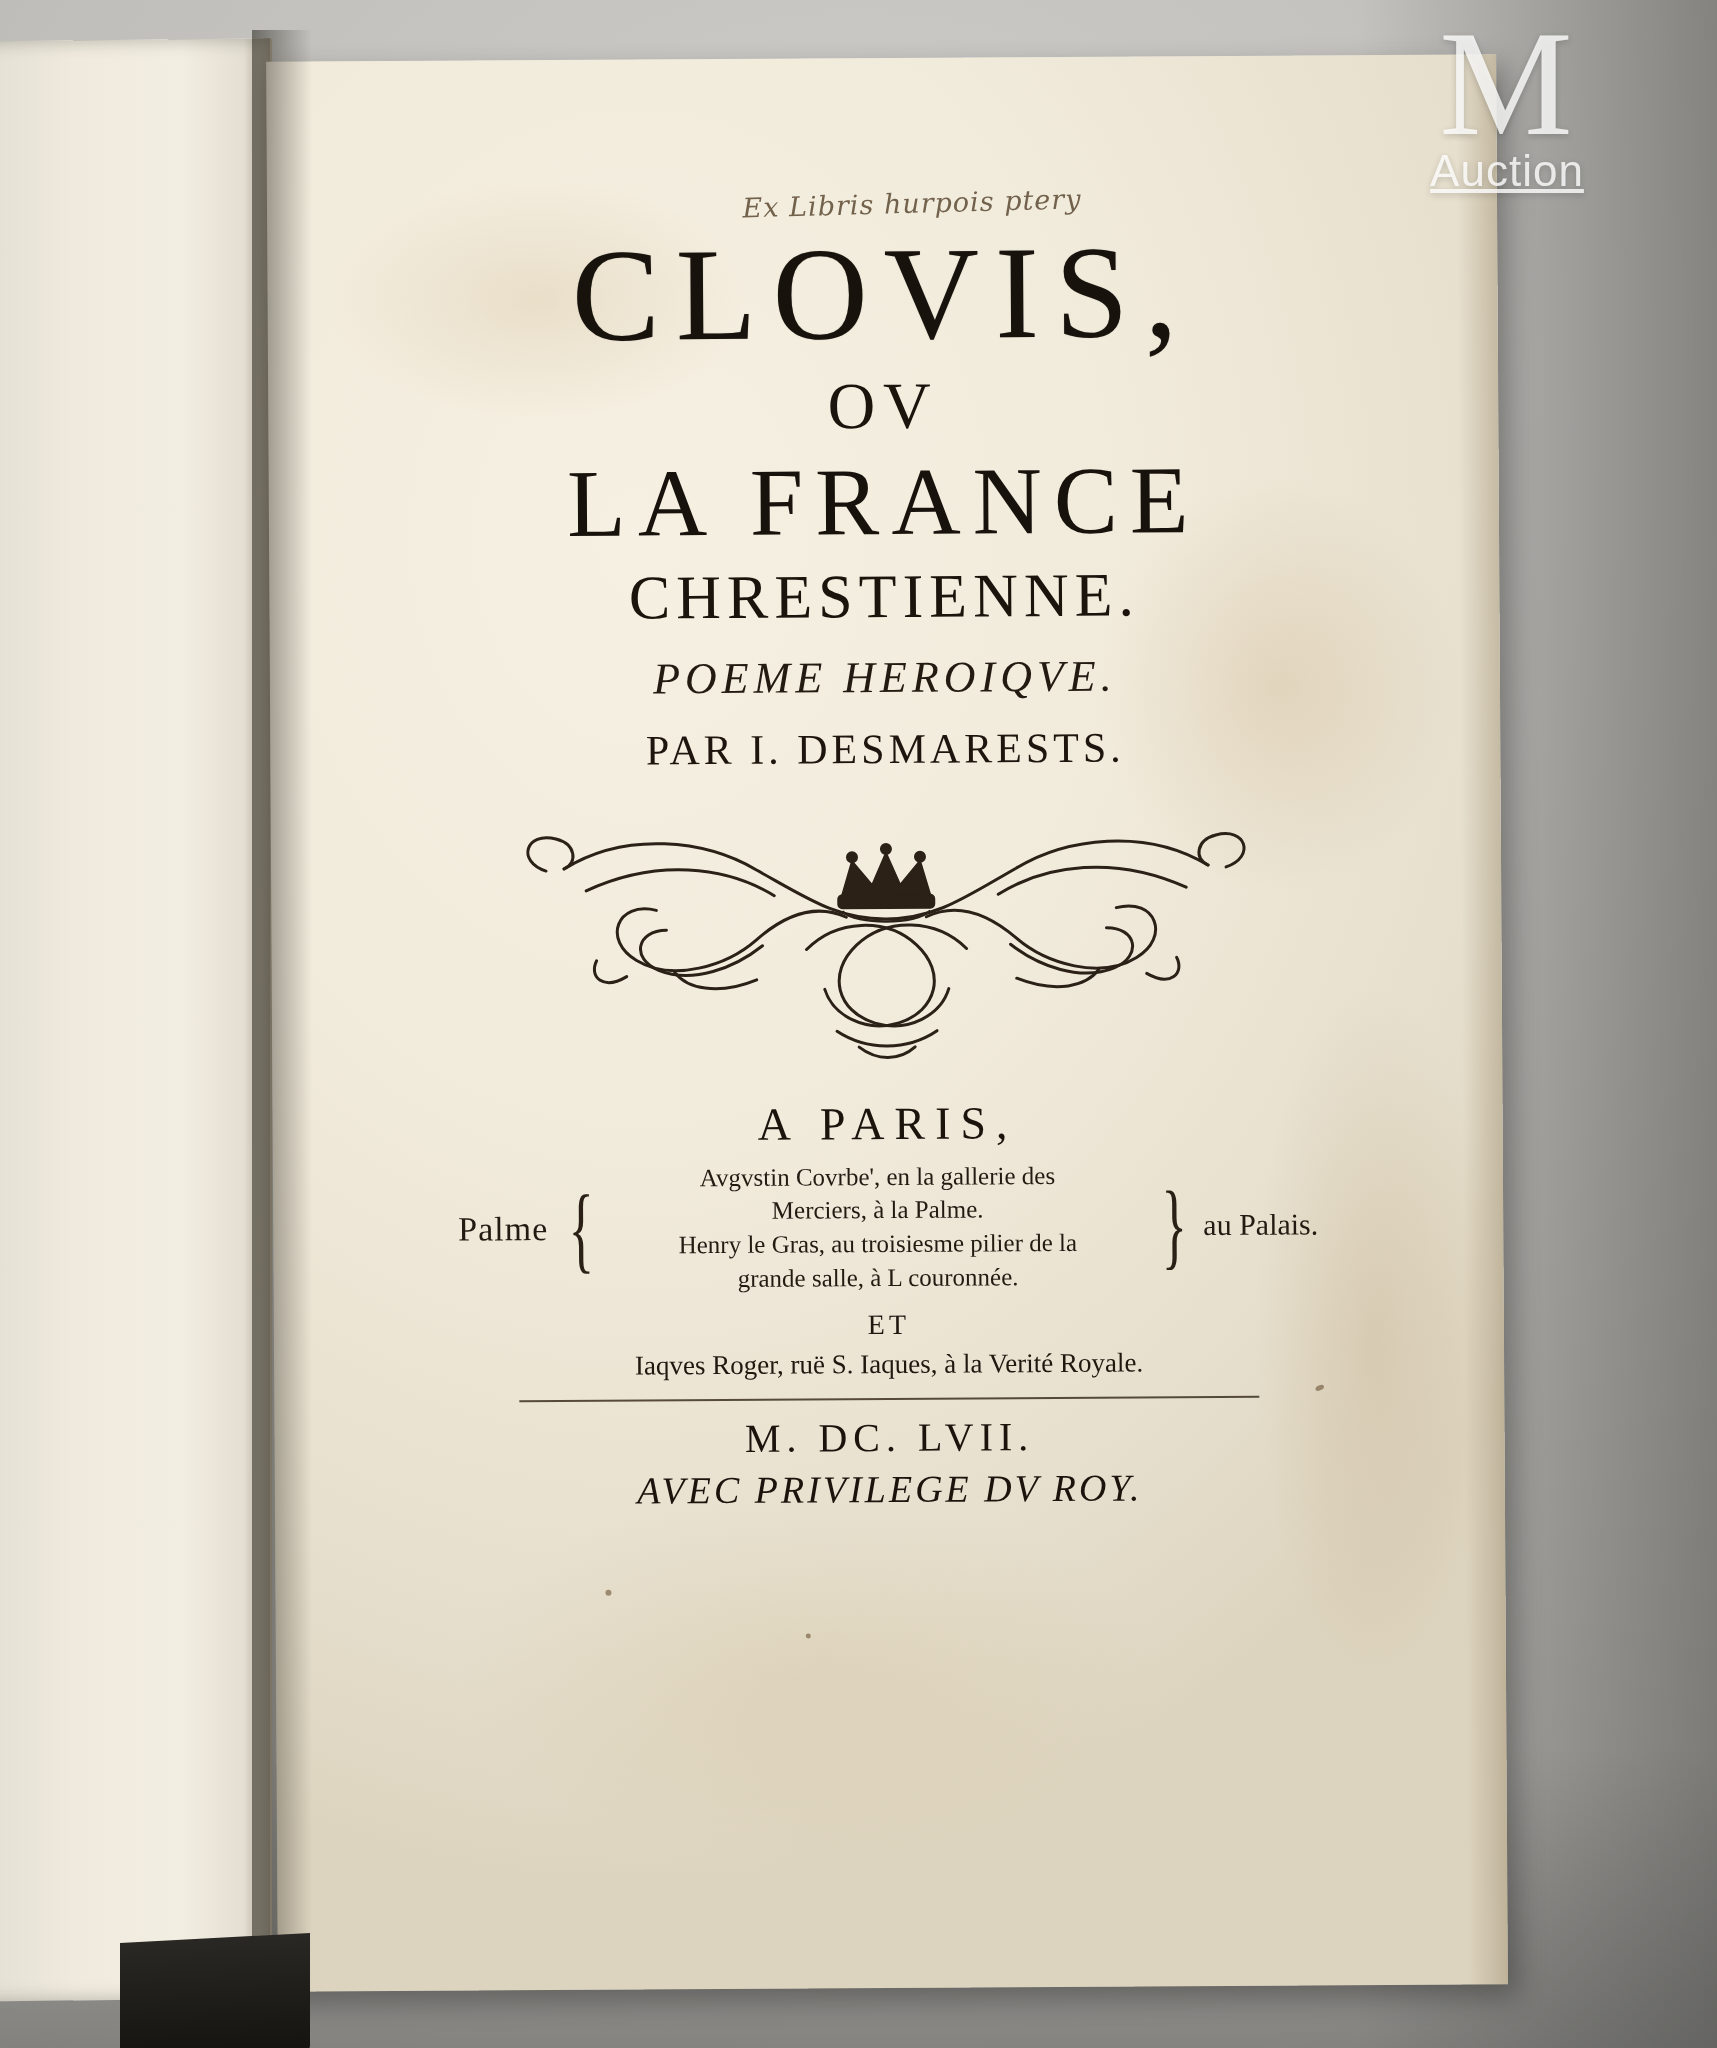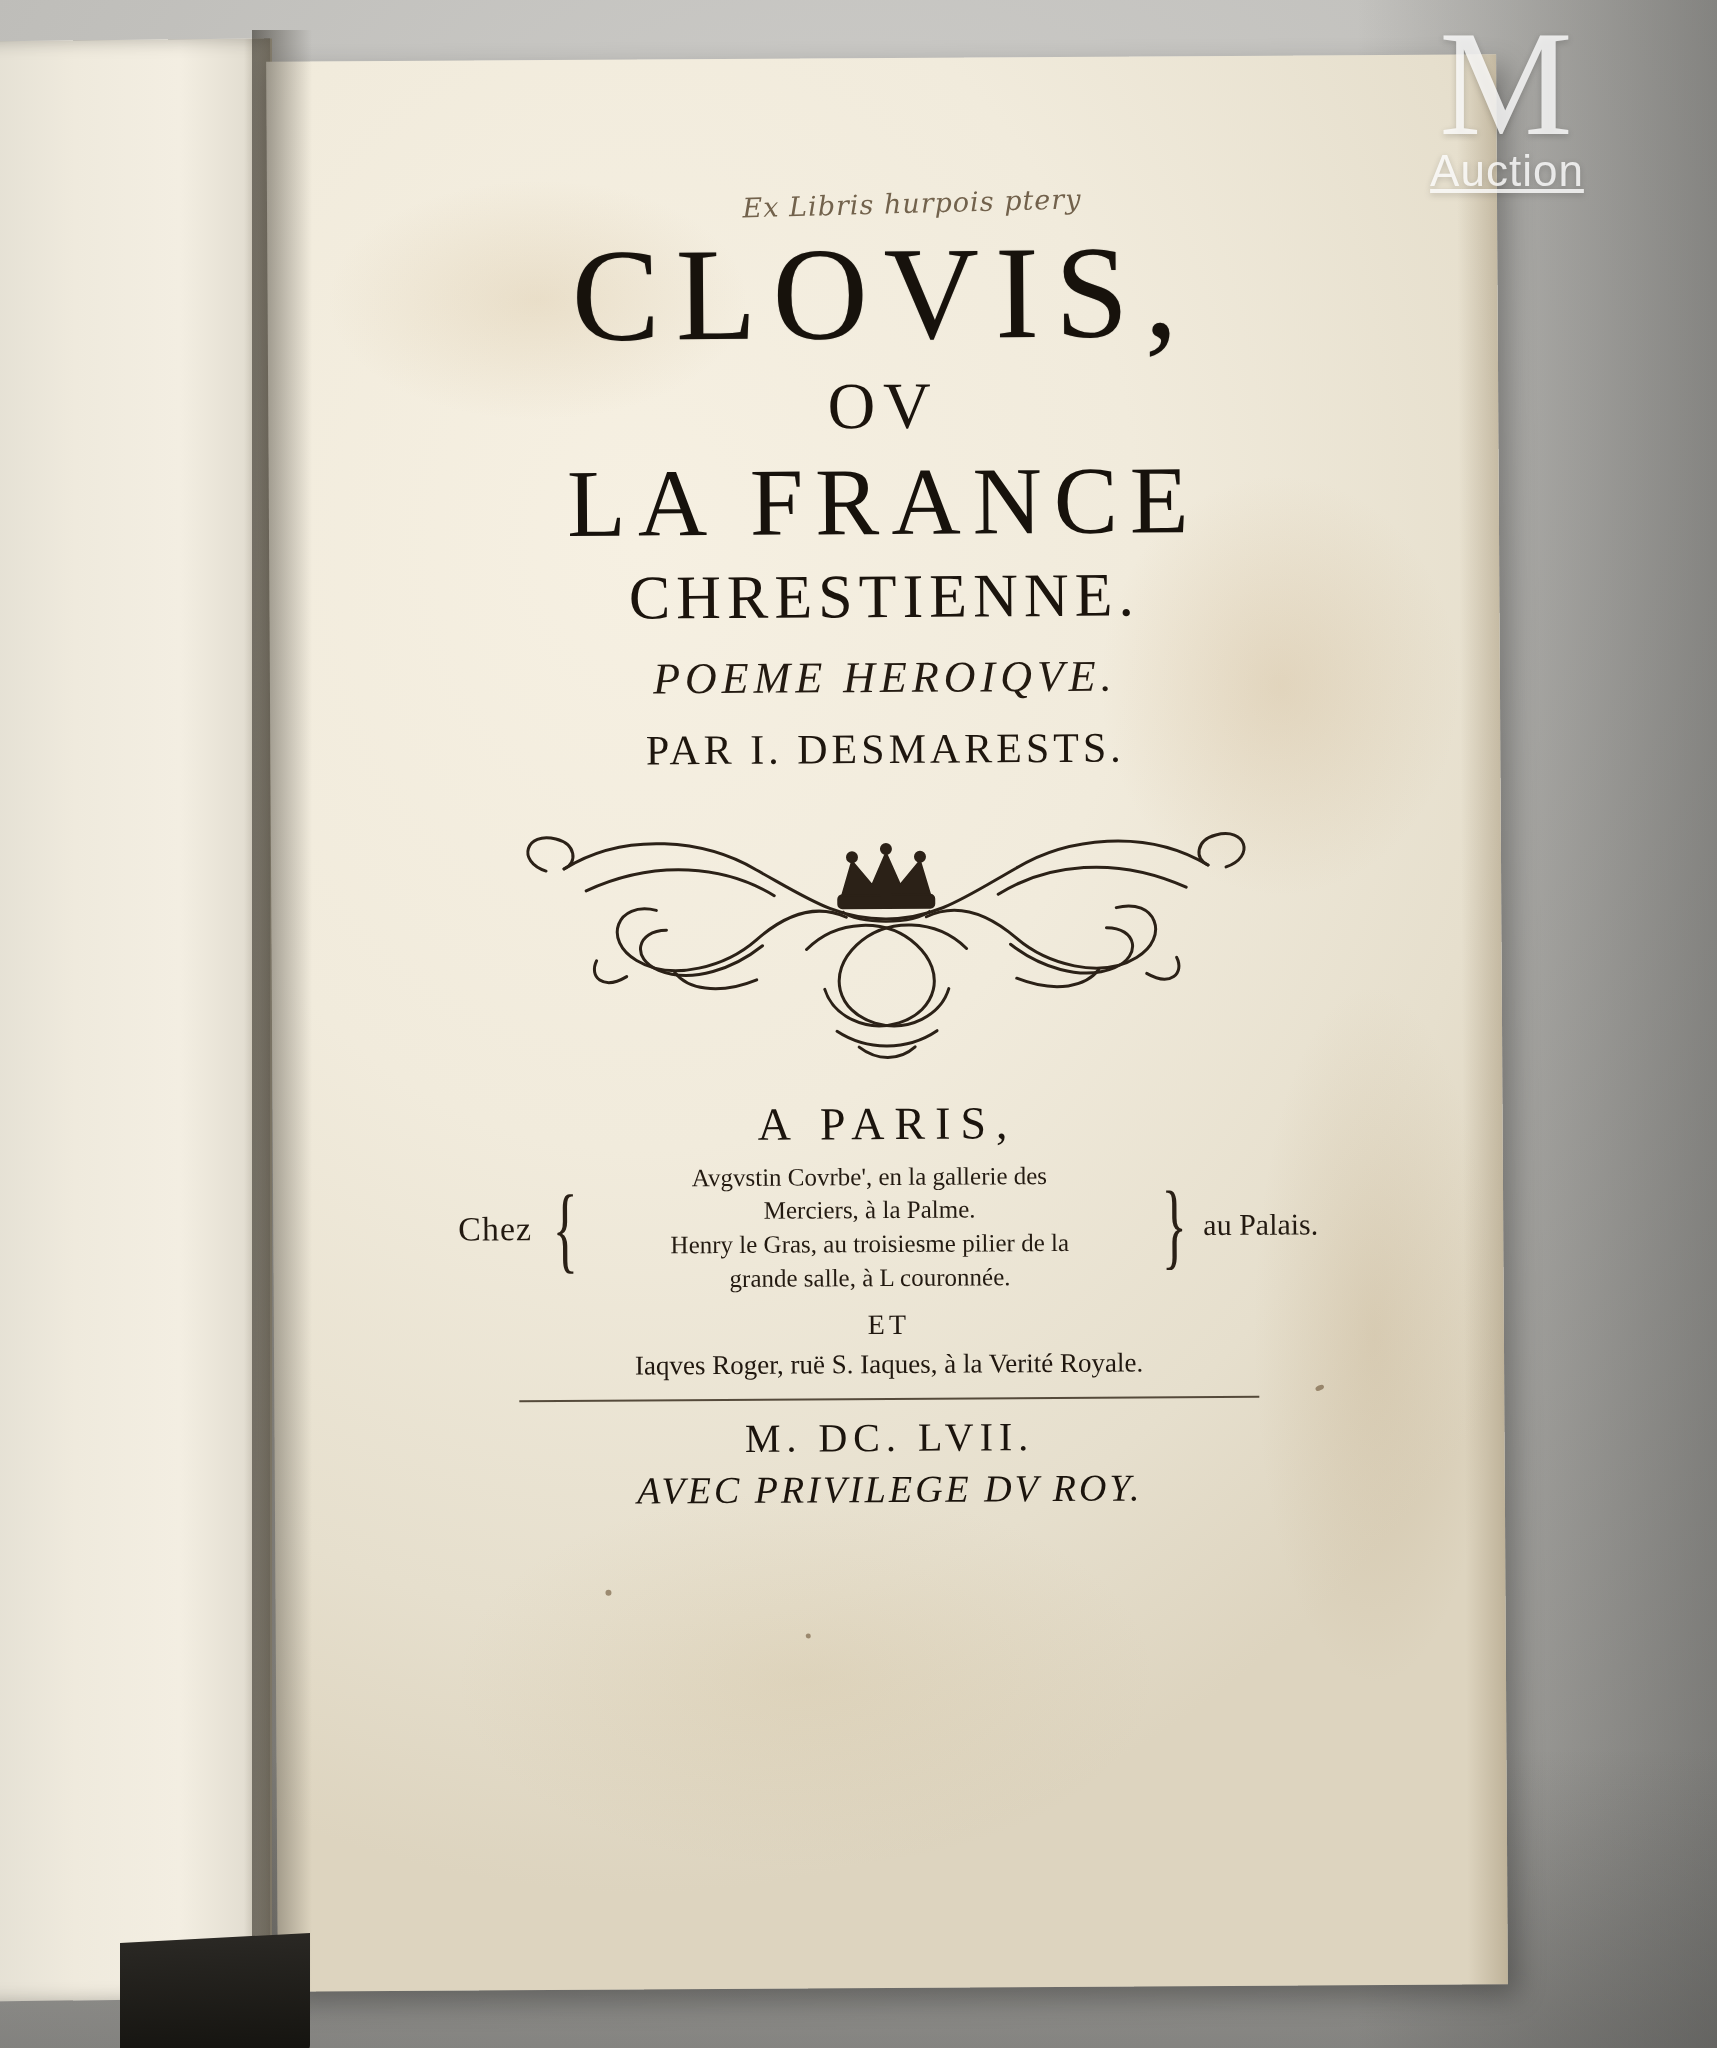--- a/index.html
+++ b/index.html
@@ -358,21 +358,21 @@
           <path d="M336 112 C 350 126, 410 126, 424 112"></path>
         </g>
       </svg>
     </div>
 
     <div class="imprint">
       <div class="line-paris">A  PARIS,</div>
 
       <div class="publishers">
         <div class="pub-rows">
-          <span class="chez">Chez</span>
+          <span class="chez">Palme</span>
           <span class="brace">{</span>
           <span class="pub-lines">
             <div class="pub-line sc">Avgvstin Covrbe', en la gallerie des</div>
             <div class="pub-line">Merciers, à la Palme.</div>
             <div class="pub-line sc">Henry le Gras, au troisiesme pilier de la</div>
             <div class="pub-line">grande salle, à L couronnée.</div>
           </span>
           <span class="brace">}</span>
           <span class="au-palais">au Palais.</span>
         </div>

